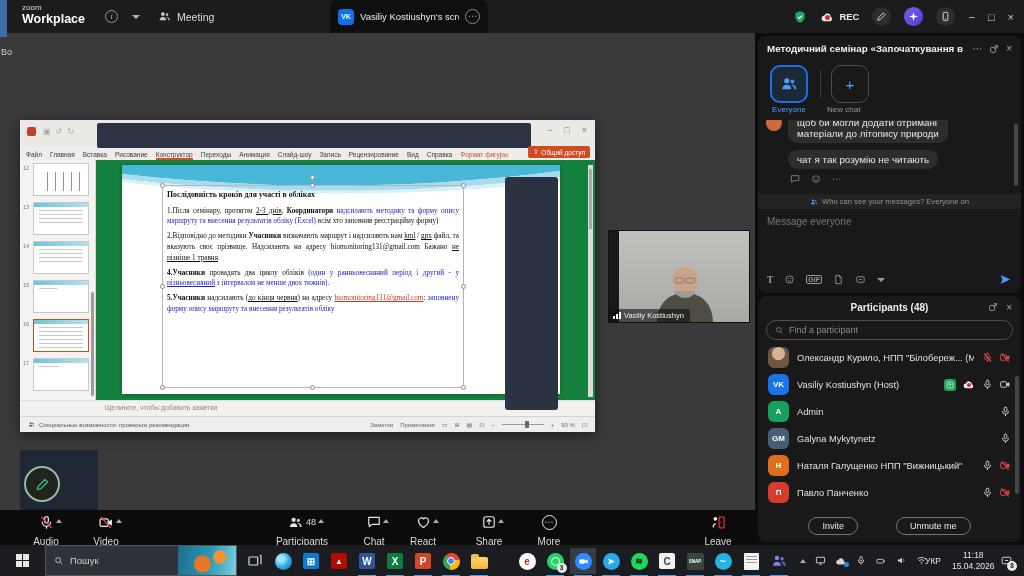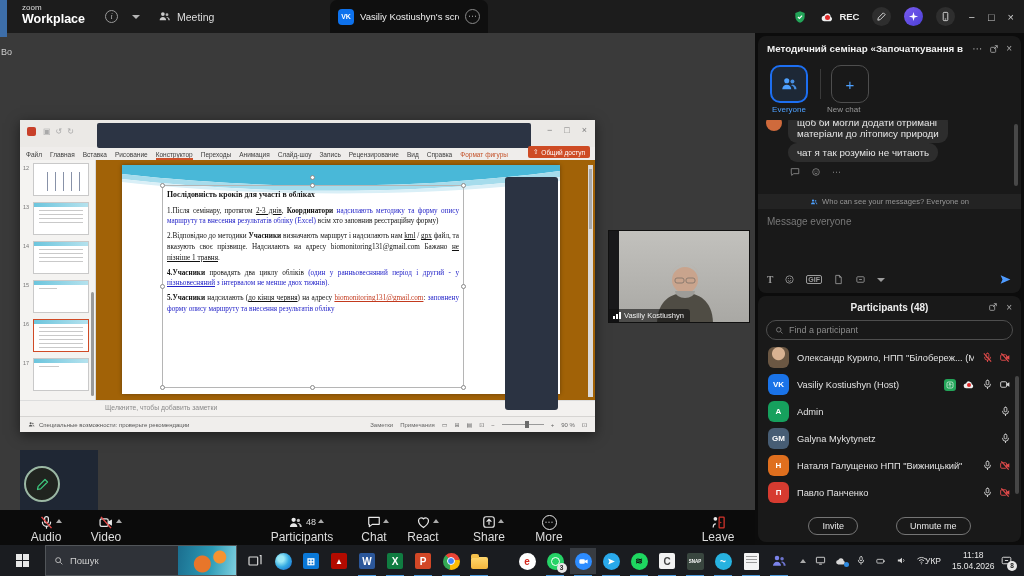--- a/index.html
+++ b/index.html
@@ -33,21 +33,21 @@
 .ppt-title{position:absolute;left:0;top:0;width:575px;height:27px;background:#ebe9e6}
 .ppt-appicon{position:absolute;left:7px;top:7px;width:9px;height:9px;background:#c8402a;border-radius:2px}
 .qat{position:absolute;left:23px;top:7px;color:#a9a9a9;font-size:8px;letter-spacing:5px}
 .dark-overlay1{position:absolute;left:77px;top:3px;width:434px;height:25px;background:#2c3444;border-radius:2px;z-index:3}
 .ppt-ctl{position:absolute;right:8px;top:5px;color:#7d7d7d;font-size:9px;display:flex;gap:12px;z-index:4}
 .share-btn{position:absolute;right:5px;top:26px;background:#ce4b24;color:#fff;font-size:6.5px;padding:2px 5px;border-radius:2px;display:flex;gap:3px;align-items:center;z-index:5}
 .menu-row{position:absolute;left:6px;top:28px;height:12px;display:flex;gap:8px;align-items:center;font-size:6.5px;color:#3c3c3c;z-index:2;white-space:nowrap}
 .ptab{position:relative}
 .ptab.sel:after{content:"";position:absolute;left:0;right:0;bottom:-2px;height:1.5px;background:#d0502a}
 .ptab-fmt{color:#c4542c}
-.ppt-body{position:absolute;left:0;top:40px;width:575px;height:240px;background:#a16207}
+.ppt-body{position:absolute;left:0;top:40px;width:575px;height:240px;background:#15803d}
 .thumbs{position:absolute;left:0;top:0;width:76px;height:240px;background:#f4f3f1;border-right:1px solid #d8d8d8;padding-top:3px;overflow:hidden}
 .thumb-row{position:relative;margin-bottom:6px;height:33px}
 .thumb-num{position:absolute;left:3px;top:2px;font-size:5.5px;color:#777}
 .thumb{position:absolute;left:13px;top:0;width:56px;height:33px;background:#fff;border:1px solid #c9c9c9;overflow:hidden}
 .thumb.sel{border:1.5px solid #cf4a26}
 .twave{height:4px;background:linear-gradient(90deg,#6cc5dd,#b5e2ee)}
 .tl{height:1px;background:#c9c9c9;margin:3px 5px 0}
 .tbars{position:absolute;left:6px;top:8px;right:6px;bottom:4px;background:repeating-linear-gradient(90deg,transparent 0 7px,#8892a8 7px 8px)}
 .thumbs-scroll{position:absolute;right:1px;top:132px;width:3px;height:104px;background:#9a9a9a;border-radius:2px}
 .slide{position:absolute;left:102px;top:5px;width:438px;height:229px;background:#fff;box-shadow:0 0 4px rgba(0,0,0,.35)}
@@ -87,21 +87,21 @@
 .c-ic{color:#a8a8a8;font-size:10px;line-height:1}
 .ev-btn{position:absolute;left:12px;top:29px;width:38px;height:38px;border:2px solid #1d6ff2;border-radius:10px;background:#1d2836;display:flex;align-items:center;justify-content:center;color:#4da0ff}
 .ev-label{position:absolute;left:8px;top:69px;width:46px;text-align:center;font-size:8px;color:#4da0ff}
 .vdivider{position:absolute;left:62px;top:33px;width:1px;height:30px;background:#3a3a3a}
 .nc-btn{position:absolute;left:73px;top:29px;width:38px;height:38px;border:1px solid #4e4e4e;border-radius:10px;color:#4da0ff;font-size:15px;display:flex;align-items:center;justify-content:center}
 .nc-label{position:absolute;left:69px;top:69px;width:46px;text-align:left;font-size:8px;color:#999}
 .c-msgs{position:absolute;left:0;top:84px;width:255px;height:72px;overflow:hidden;padding-left:30px}
 .msg-avatar{position:absolute;left:8px;top:-5px;width:16px;height:16px;border-radius:50%;background:#cf6a3c}
 .bubble{background:#2d2d2d;border-radius:9px;padding:4px 9px;color:#e7e7e7;font-size:9.8px;width:max-content;max-width:200px}
 .b1{margin-top:-7px}
-.b2{}
+.b2{margin-top:7px}
 .msg-actions{margin-top:5px;color:#8f8f8f;display:flex;gap:11px;align-items:center;padding-left:2px;font-size:9px}
 .c-scroll{position:absolute;right:3px;top:88px;width:4px;height:62px;background:#484848;border-radius:2px}
 .c-banner{position:absolute;left:0;top:158px;width:263px;height:15px;background:#232323;display:flex;align-items:center;justify-content:center;gap:4px;font-size:7.6px;color:#969696}
 .c-input{position:absolute;left:9px;top:180px;color:#787878;font-size:10px}
 .c-compose{position:absolute;left:9px;right:9px;bottom:7px;display:flex;align-items:center;gap:11px;color:#9c9c9c;font-size:9.5px}
 .gif{font-size:7px;font-weight:bold;border:1px solid #9c9c9c;border-radius:2px;padding:0 1px}
 .sendbtn{margin-left:auto;color:#4e9bff}
 .p-head{height:22px;position:relative;display:flex;align-items:center;justify-content:center}
 .p-title{font-size:10px;font-weight:bold;color:#ededed}
 .p-icons{position:absolute;right:9px;top:0;height:22px;display:flex;align-items:center;gap:8px;color:#a8a8a8;font-size:10px}
@@ -115,21 +115,21 @@
 .icn{color:#d8d8d8}
 .icr{color:#e54b4b}
 .scr-share{width:12px;height:12px;background:#23a559;border-radius:3px;color:#fff;display:flex;align-items:center;justify-content:center}
 .reccloud{position:relative;width:14px;height:11px}
 .p-scroll{position:absolute;right:2px;top:80px;width:4px;height:118px;background:#464646;border-radius:2px}
 .p-btns{position:absolute;left:0;bottom:7px;width:100%;display:flex;justify-content:center;gap:38px}
 .p-btn{border:1px solid #757575;border-radius:9px;color:#e8e8e8;font-size:9px;padding:3px 13px;background:transparent;font-family:"Liberation Sans",sans-serif}
 
 #toolbar{position:absolute;left:0;top:510px;width:755px;height:35px;background:#0b0b0b;z-index:45}
 .tb{position:absolute;top:4px;display:flex;flex-direction:column;align-items:center;color:#e8e8e8}
-.tb .lbl{font-size:12px;margin-top:0;color:#ddd}
+.tb .lbl{font-size:10px;margin-top:6px;color:#ddd}
 .chev-up{position:absolute;right:-8px;top:5px;width:0;height:0;border-left:3.5px solid transparent;border-right:3.5px solid transparent;border-bottom:4px solid #aaa}
 .ico-wrap{position:relative;height:16px;display:flex;align-items:center;gap:3px}
 .more-circ{width:15px;height:15px;border:1.5px solid #e8e8e8;border-radius:50%;text-align:center;line-height:12px;font-size:9px}
 .cnt{font-size:9px;color:#ddd}
 
 #taskbar{position:absolute;left:0;top:545px;width:1024px;height:31px;background:#1a1c20;z-index:60}
 .start{position:absolute;left:0;top:0;width:45px;height:31px;display:flex;align-items:center;justify-content:center}
 .wlogo{display:grid;grid-template-columns:6px 6px;grid-gap:1px}
 .wlogo i{width:6px;height:6px;background:#e8e8e8}
 .tsearch{position:absolute;left:45px;top:0;width:192px;height:31px;background:#2f3238;border:1px solid #515559;display:flex;align-items:center;gap:6px;padding-left:8px;color:#cfcfcf;font-size:9.5px}

